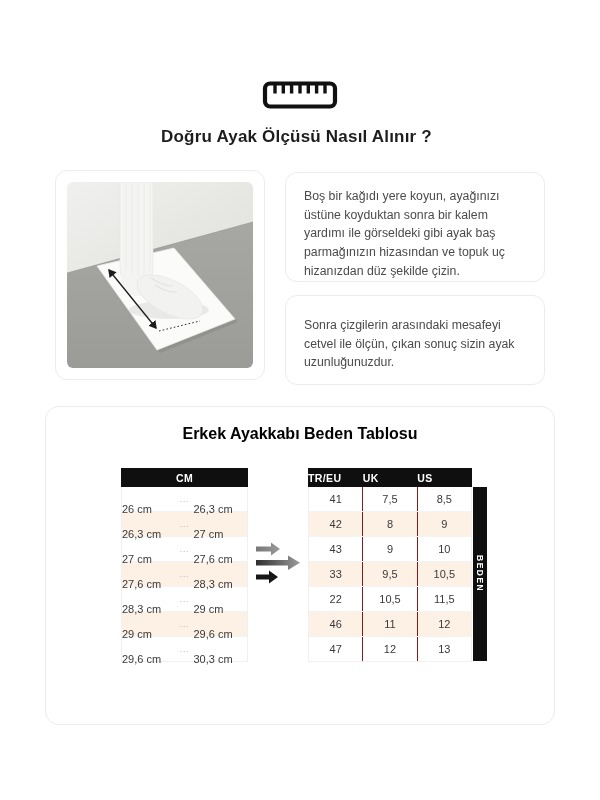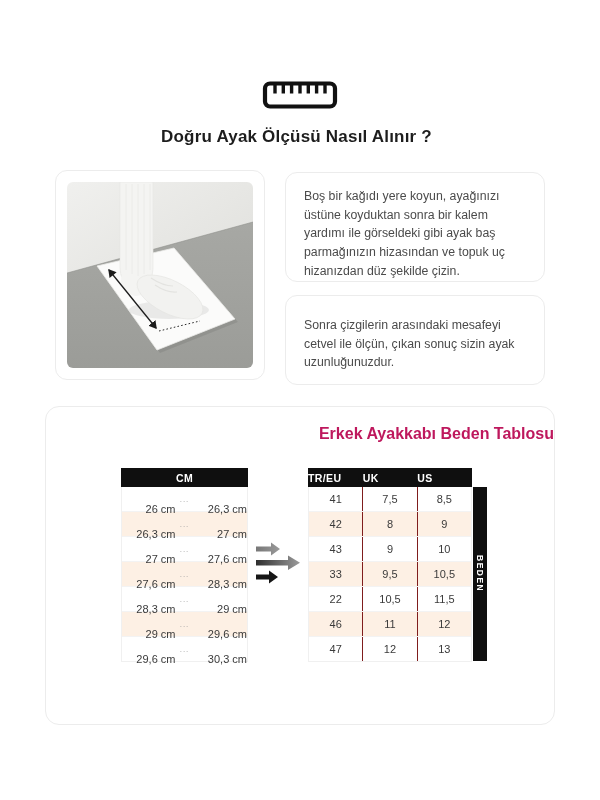--- a/index.html
+++ b/index.html
@@ -15,33 +15,33 @@
   .card{position:absolute;border:1px solid #ececec;border-radius:12px;background:#fff;box-sizing:border-box;}
   .photo-card{left:55px;top:170px;width:210px;height:210px;}
   .photo-box{position:absolute;left:11px;top:11px;width:186px;height:186px;border-radius:6px;overflow:hidden;}
   .txt-card-1{left:285px;top:172px;width:260px;height:110px;}
   .txt-card-2{left:285px;top:295px;width:260px;height:90px;}
   .instr{padding:14px 18px 0 18px;font-size:12.3px;line-height:1.52;color:#4b4b4b;}
   .txt-card-2 .instr{padding-top:20px;}
 
   
   .size-card{left:45px;top:406px;width:510px;height:319px;border-radius:14px;}
-  .size-title{position:absolute;top:18px;left:0;width:100%;text-align:right;
-    font-size:16px;font-weight:bold;color:#be185d;}
+  .size-title{position:absolute;top:18px;left:0;width:100%;text-align:center;
+    font-size:16px;font-weight:bold;color:#000000;}
 
   .tbl{position:absolute;box-sizing:border-box;font-size:11px;color:#3a3a3a;}
   .tbl-head{background:#0f0f0f;color:#fff;font-size:10.5px;font-weight:bold;
     height:19px;display:flex;align-items:center;justify-content:center;letter-spacing:.4px;}
   .cm-tbl{left:75px;top:61px;width:127px;}
   .sz-tbl{left:262px;top:61px;width:164px;}
   .tbl-body{border:1px solid #f0f0f0;border-top:none;}
   .row{display:flex;align-items:center;height:24px;background:#ffffff;border-bottom:1px solid #f3f3f3;}
   .row:last-child{border-bottom:none;}
   .row.zebra{background:#fdf0e4;}
-  .cm-row .cell{flex:1;text-align:right;margin-top:20px;}
+  .cm-row .cell{flex:1;text-align:left;margin-top:20px;}
   .dots{width:18px;text-align:center;font-size:8px;color:#9a9a9a;letter-spacing:1px;}
   .sz-head{display:flex;}
   .sz-head .hcell{flex:1;text-align:left;}
   .sz-row .cell{flex:1;text-align:center;border-right:1px solid #7f1d1d;height:100%;
     display:flex;align-items:center;justify-content:center;}
   .sz-row .cell:last-child{border-right:none;}
 
   .beden-bar{position:absolute;left:427px;top:80px;width:14px;height:174px;background:#0f0f0f;
     display:flex;align-items:center;justify-content:center;}
   .beden-bar span{writing-mode:vertical-rl;color:#ffffff;font-size:8.5px;font-weight:bold;letter-spacing:1.5px;}

